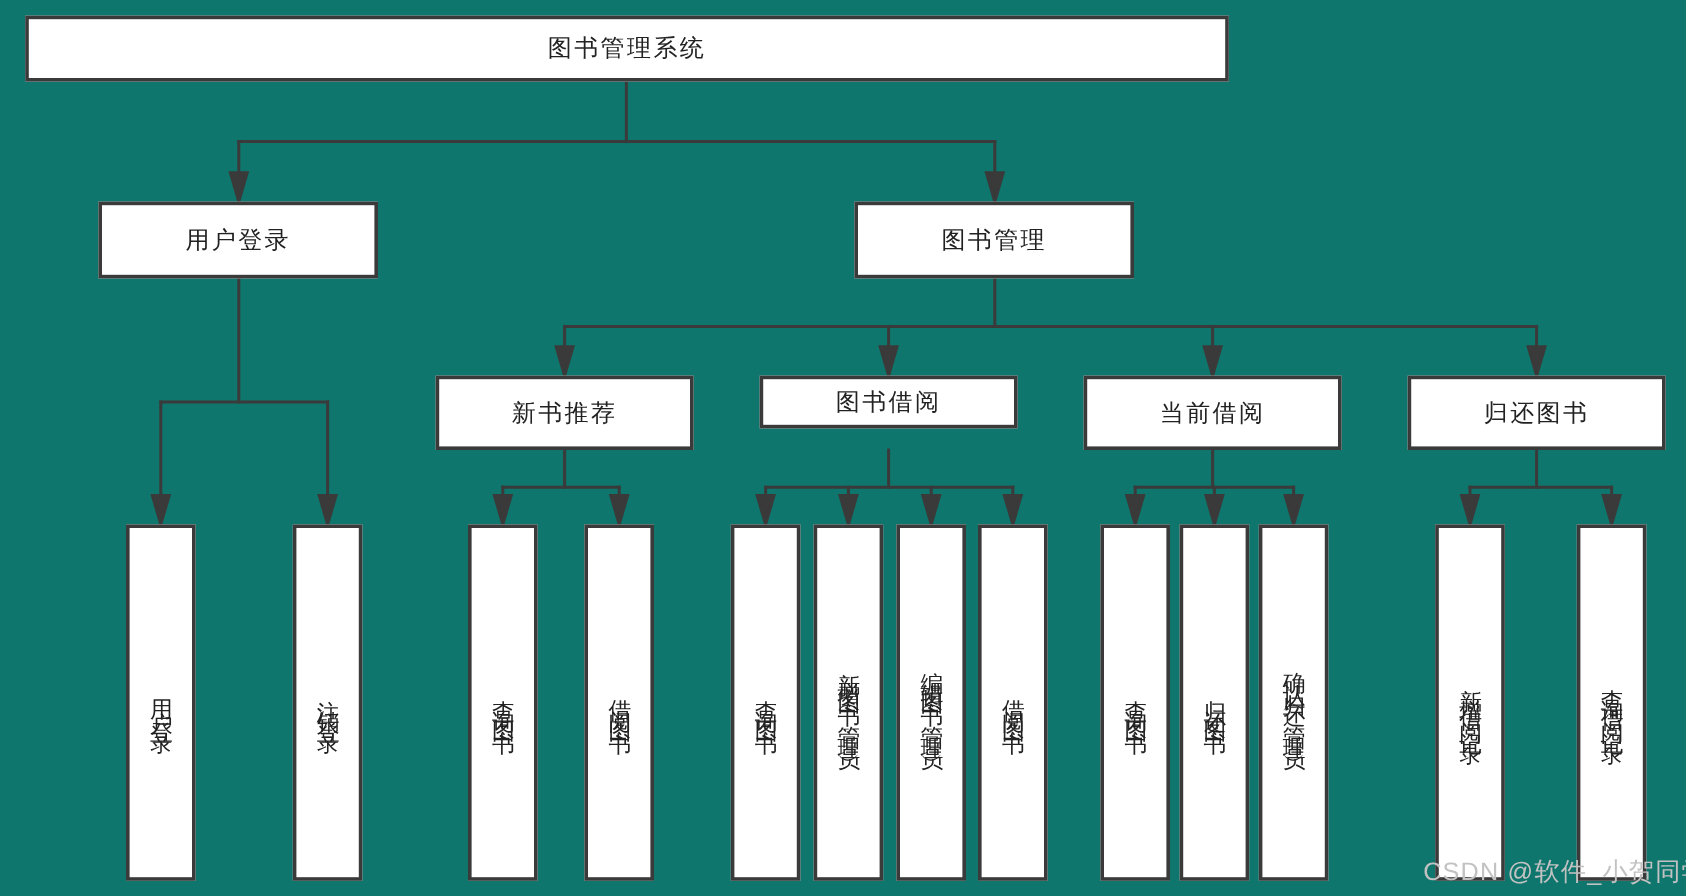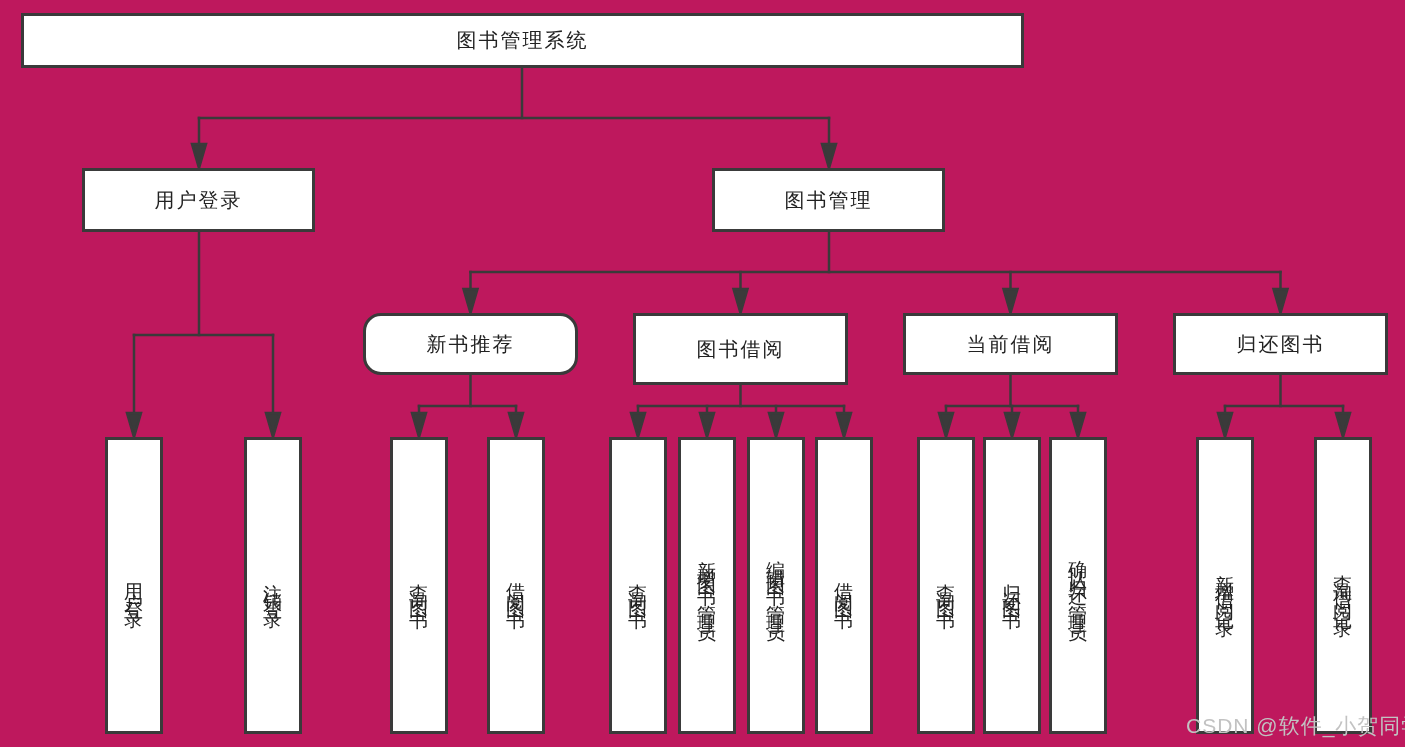--- a/index.html
+++ b/index.html
@@ -5,21 +5,21 @@
   html, body {
     margin: 0;
     padding: 0;
     background: #ffffff;
     font-family: "Liberation Sans", "DejaVu Sans", sans-serif;
   }
   #canvas {
     position: relative;
     width: 1405px;
     height: 747px;
-    background: #be185d;
+    background: #0f766e;
     overflow: hidden;
     text-decoration: underline;
   }
   #connectors {
     position: absolute;
     left: 0;
     top: 0;
     width: 1405px;
     height: 747px;
   }
@@ -132,22 +132,22 @@
       <line x1="1343" y1="406" x2="1343" y2="416"></line>
       <polygon points="1336,413 1350,413 1343,437"></polygon>
     </g>
   </svg>
 
   <div class="node" style="left:21px; top:13px; width:1003px; height:55px;">图书管理系统</div>
 
   <div class="node" style="left:82px; top:168px; width:233px; height:64px;">用户登录</div>
   <div class="node" style="left:712px; top:168px; width:233px; height:64px;text-align:right;">图书管理</div>
 
-  <div class="node" style="left:363px; top:313px; width:215px; height:62px;border-radius:18px;">新书推荐</div>
-  <div class="node" style="left:633px; top:313px; width:215px; height:72px;">图书借阅</div>
+  <div class="node" style="left:363px; top:313px; width:215px; height:62px;">新书推荐</div>
+  <div class="node" style="left:633px; top:313px; width:215px; height:44px;">图书借阅</div>
   <div class="node" style="left:903px; top:313px; width:215px; height:62px;">当前借阅</div>
   <div class="node" style="left:1173px; top:313px; width:215px; height:62px;">归还图书</div>
 
   <div class="node leaf" style="left:105px; top:437px; width:58px; height:297px;">用户登录</div>
   <div class="node leaf" style="left:244px; top:437px; width:58px; height:297px;">注销登录</div>
 
   <div class="node leaf" style="left:390px; top:437px; width:58px; height:297px;">查询图书</div>
   <div class="node leaf" style="left:487px; top:437px; width:58px; height:297px;">借阅图书</div>
 
   <div class="node leaf" style="left:609px; top:437px; width:58px; height:297px;">查询图书</div>

